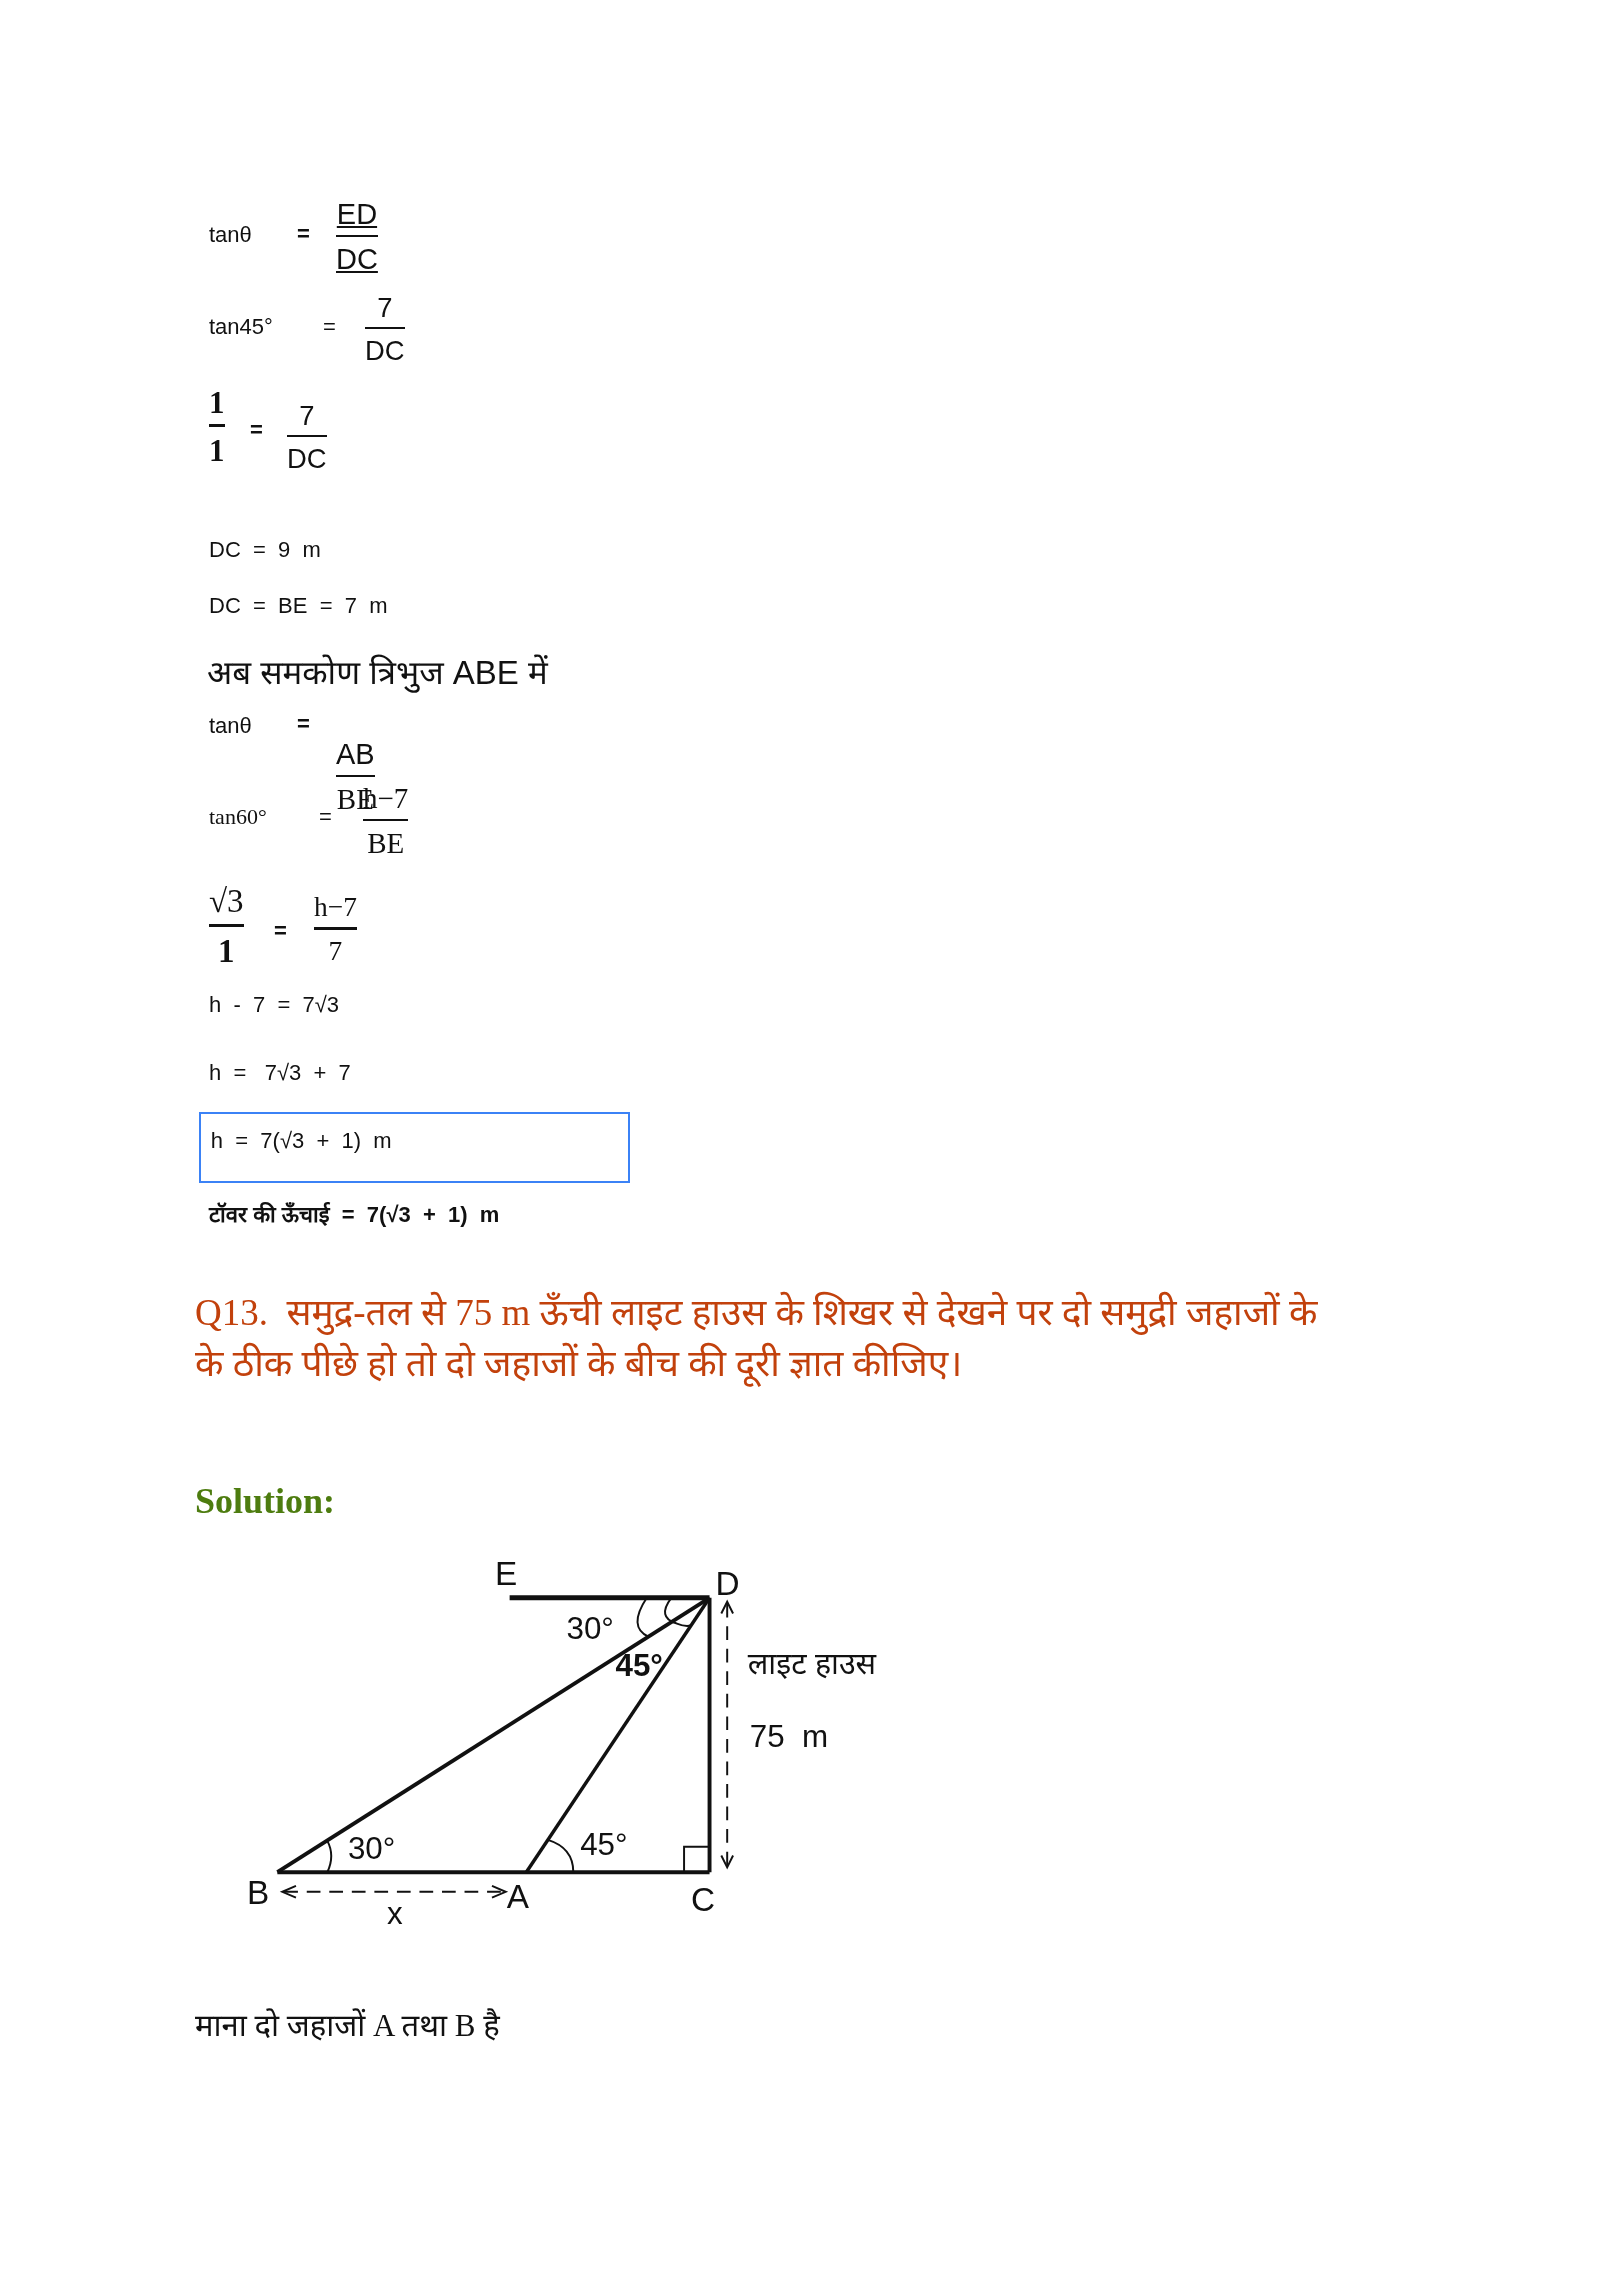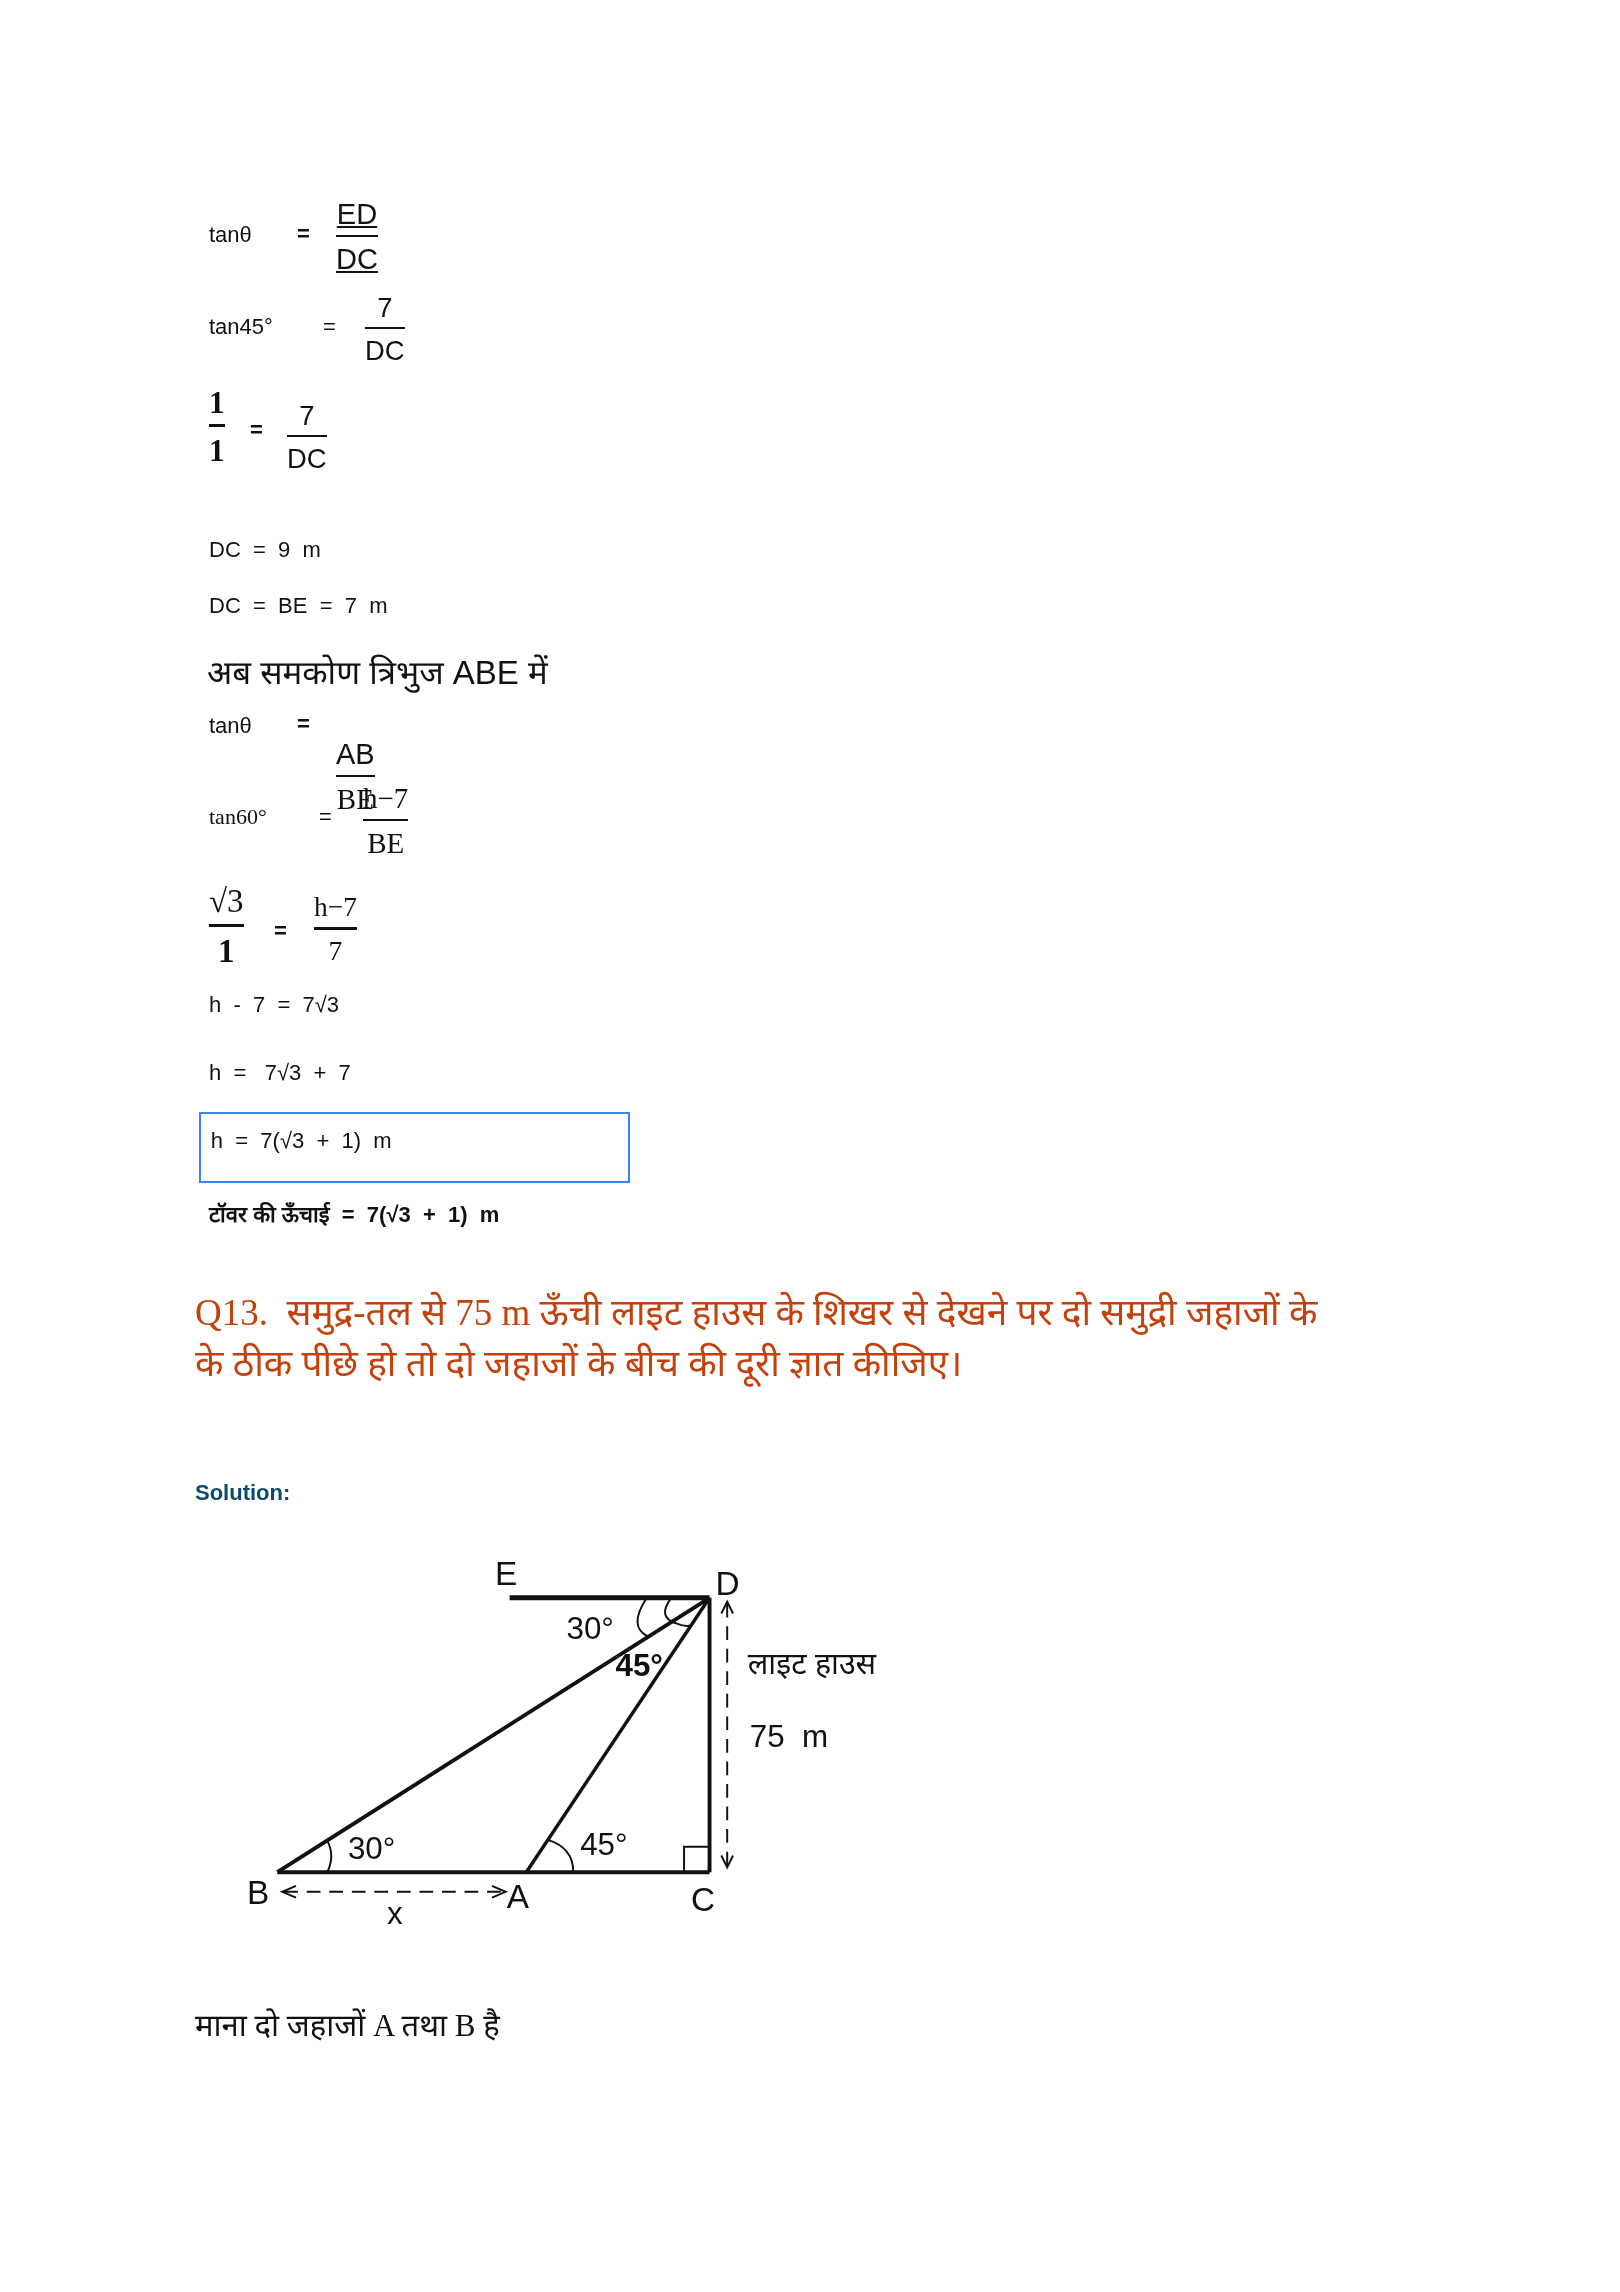--- a/index.html
+++ b/index.html
@@ -6,21 +6,21 @@
   body { width: 1620px; height: 2293px; position: relative; overflow: hidden;
          font-family: "Liberation Sans", sans-serif; color: #111; }
   .abs { position: absolute; white-space: nowrap; }
   .math { font-family: "Liberation Sans", sans-serif; font-size: 22px; color: #111; }
   .serif { font-family: "Liberation Serif", serif; }
   .frac { position: absolute; display: flex; flex-direction: column; align-items: center; }
   .frac .num, .frac .den { line-height: 1; }
   .frac .bar { border-top: 2px solid #111; align-self: stretch; margin: 5.9px 0 7.8px 0; }
   .boxed { position: absolute; border: 2px solid #3b82f6; }
   .question { font-family: "Liberation Serif", serif; font-size: 37px; color: #c2410c; line-height: 51px; }
-  .solution { font-family: Liberation Sans, sans-serif; font-weight: bold; font-size: 22px; color: #0c4a6e; }
+  .solution { font-family: Liberation Serif, serif; font-weight: bold; font-size: 36px; color: #4d7c0f; }
   .body-hi { font-family: "Liberation Serif", serif; font-size: 31px; color: #111; }
   svg text { font-family: "Liberation Sans", sans-serif; fill: #111; }
 </style>
 </head>
 <body>
 
 <div class="abs math" style="left:209px; top:222px;">tanθ</div>
 <div class="abs math" style="left:297px; top:221px; font-weight:bold;">=</div>
 <div class="frac math" style="left:336px; top:200px; font-size:29px;text-decoration:underline;">
   <span class="num">ED</span>

